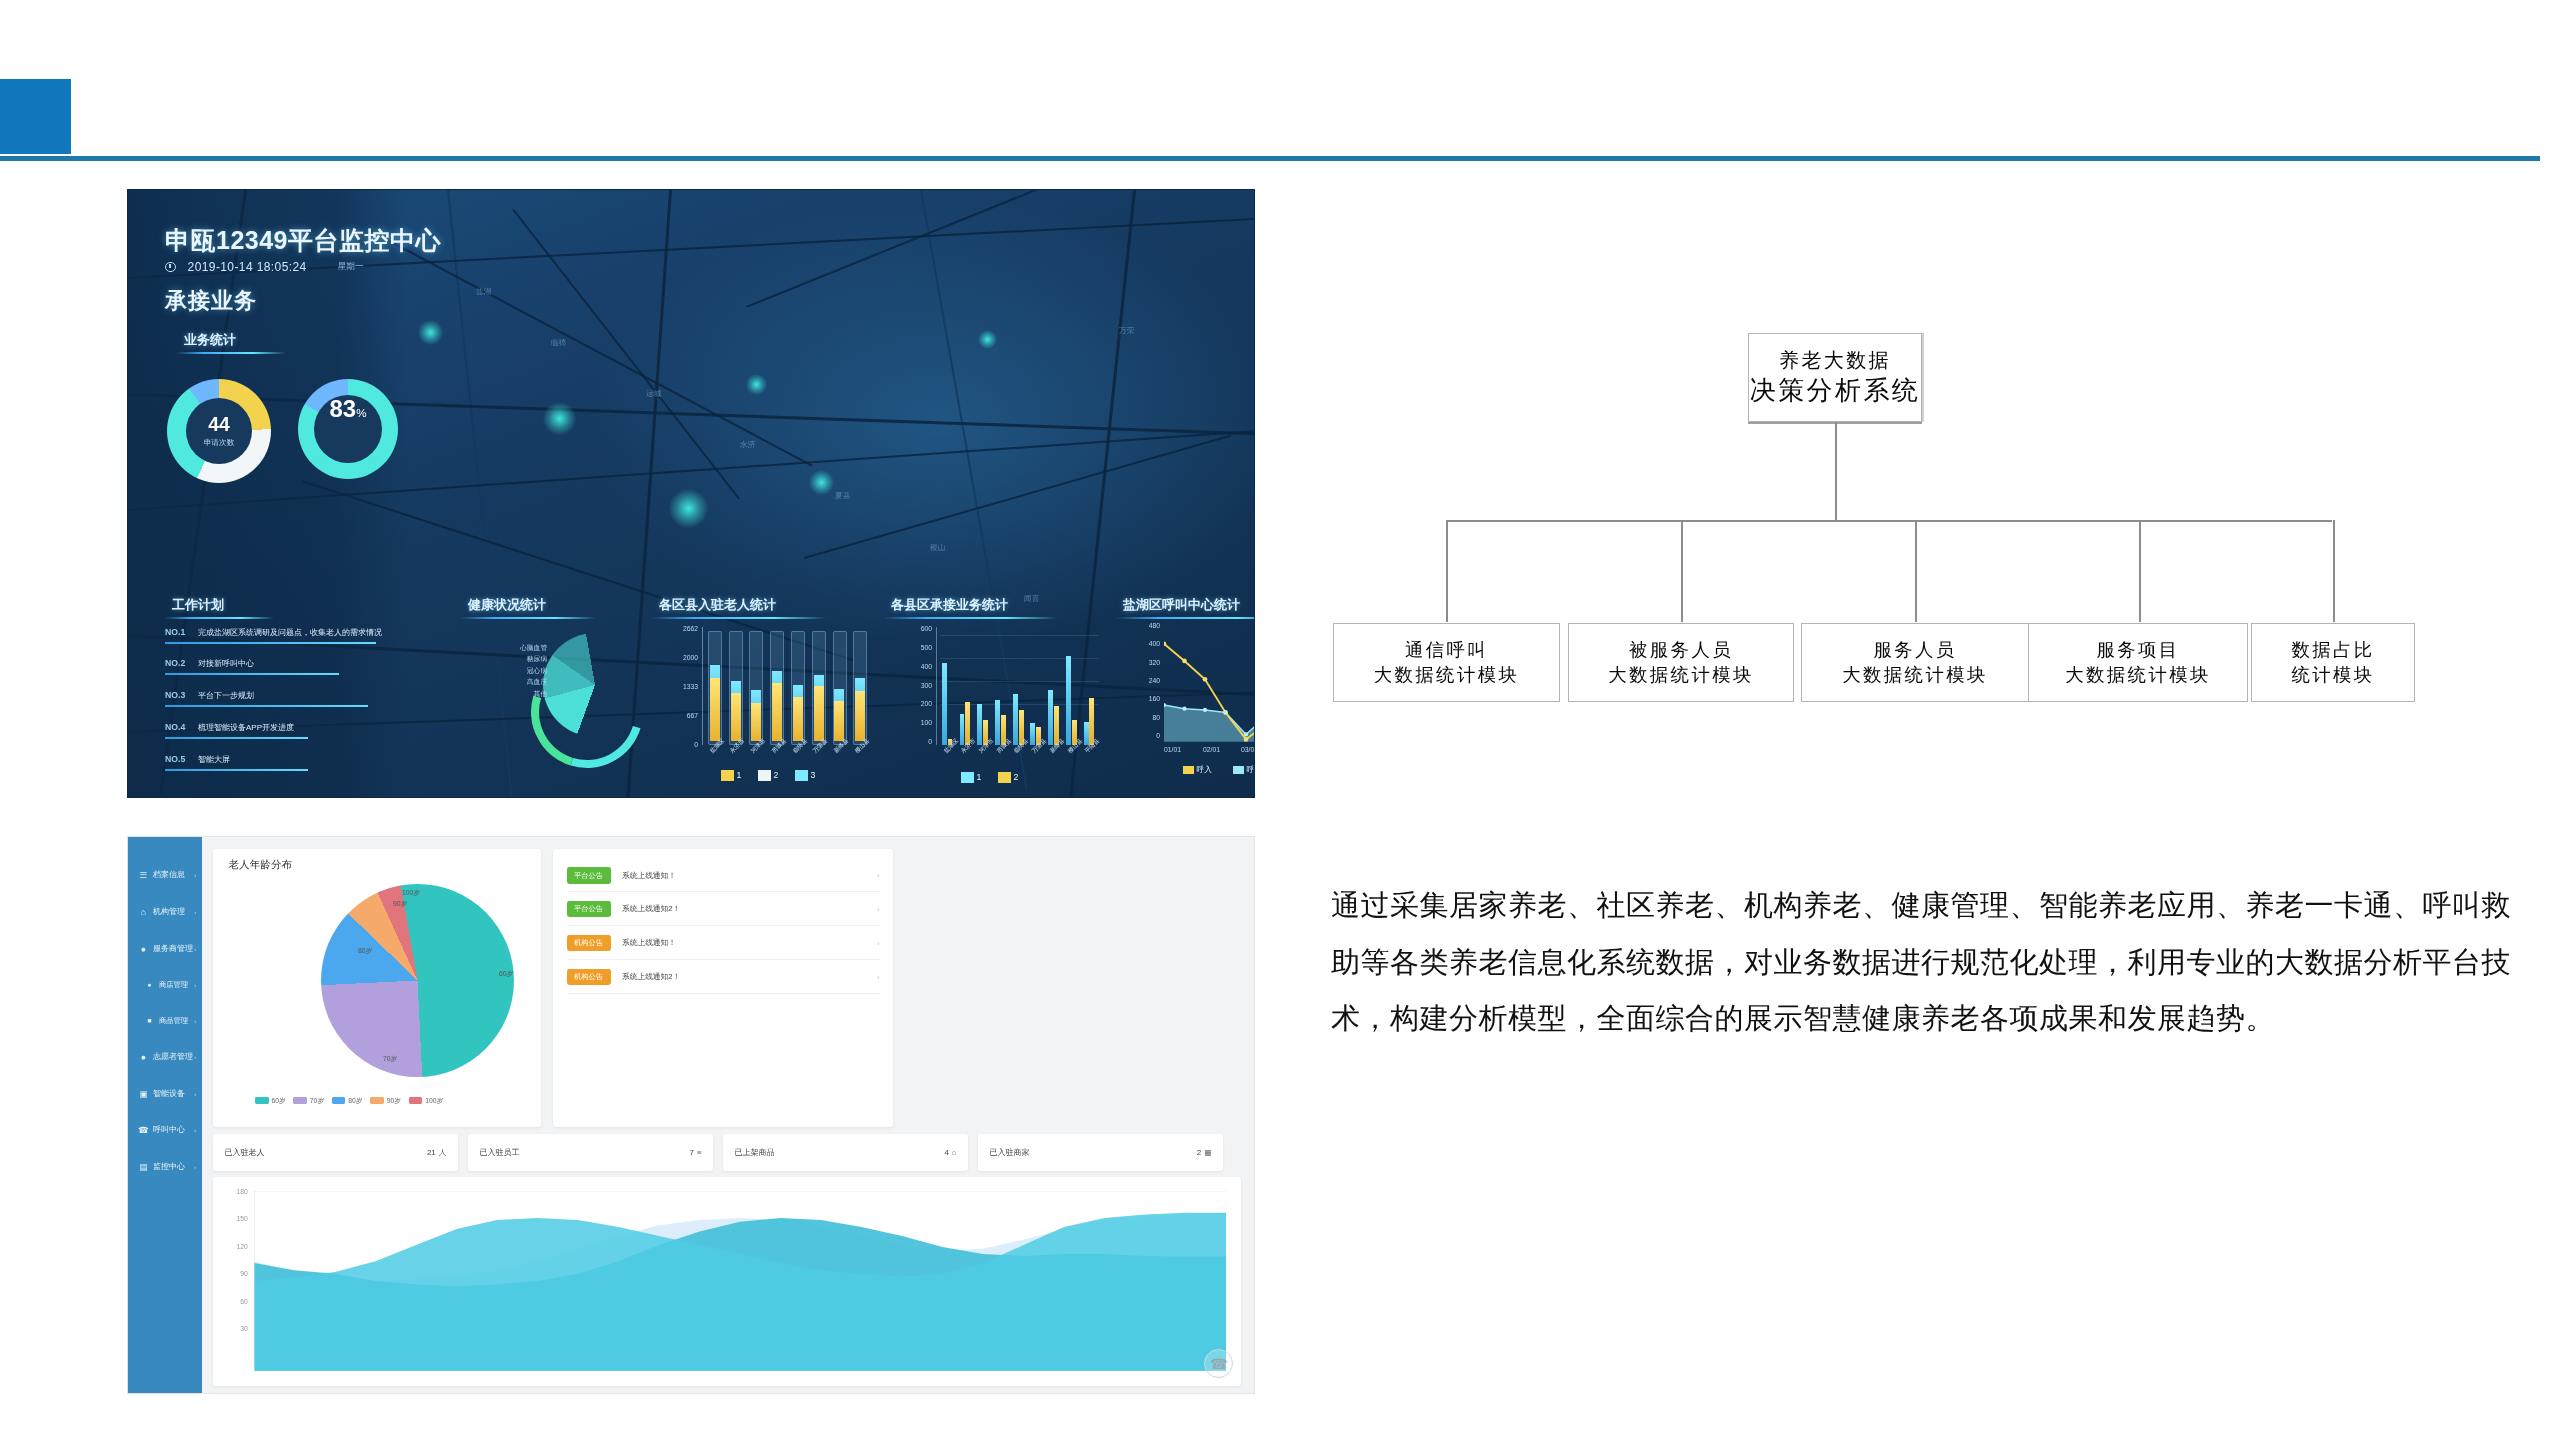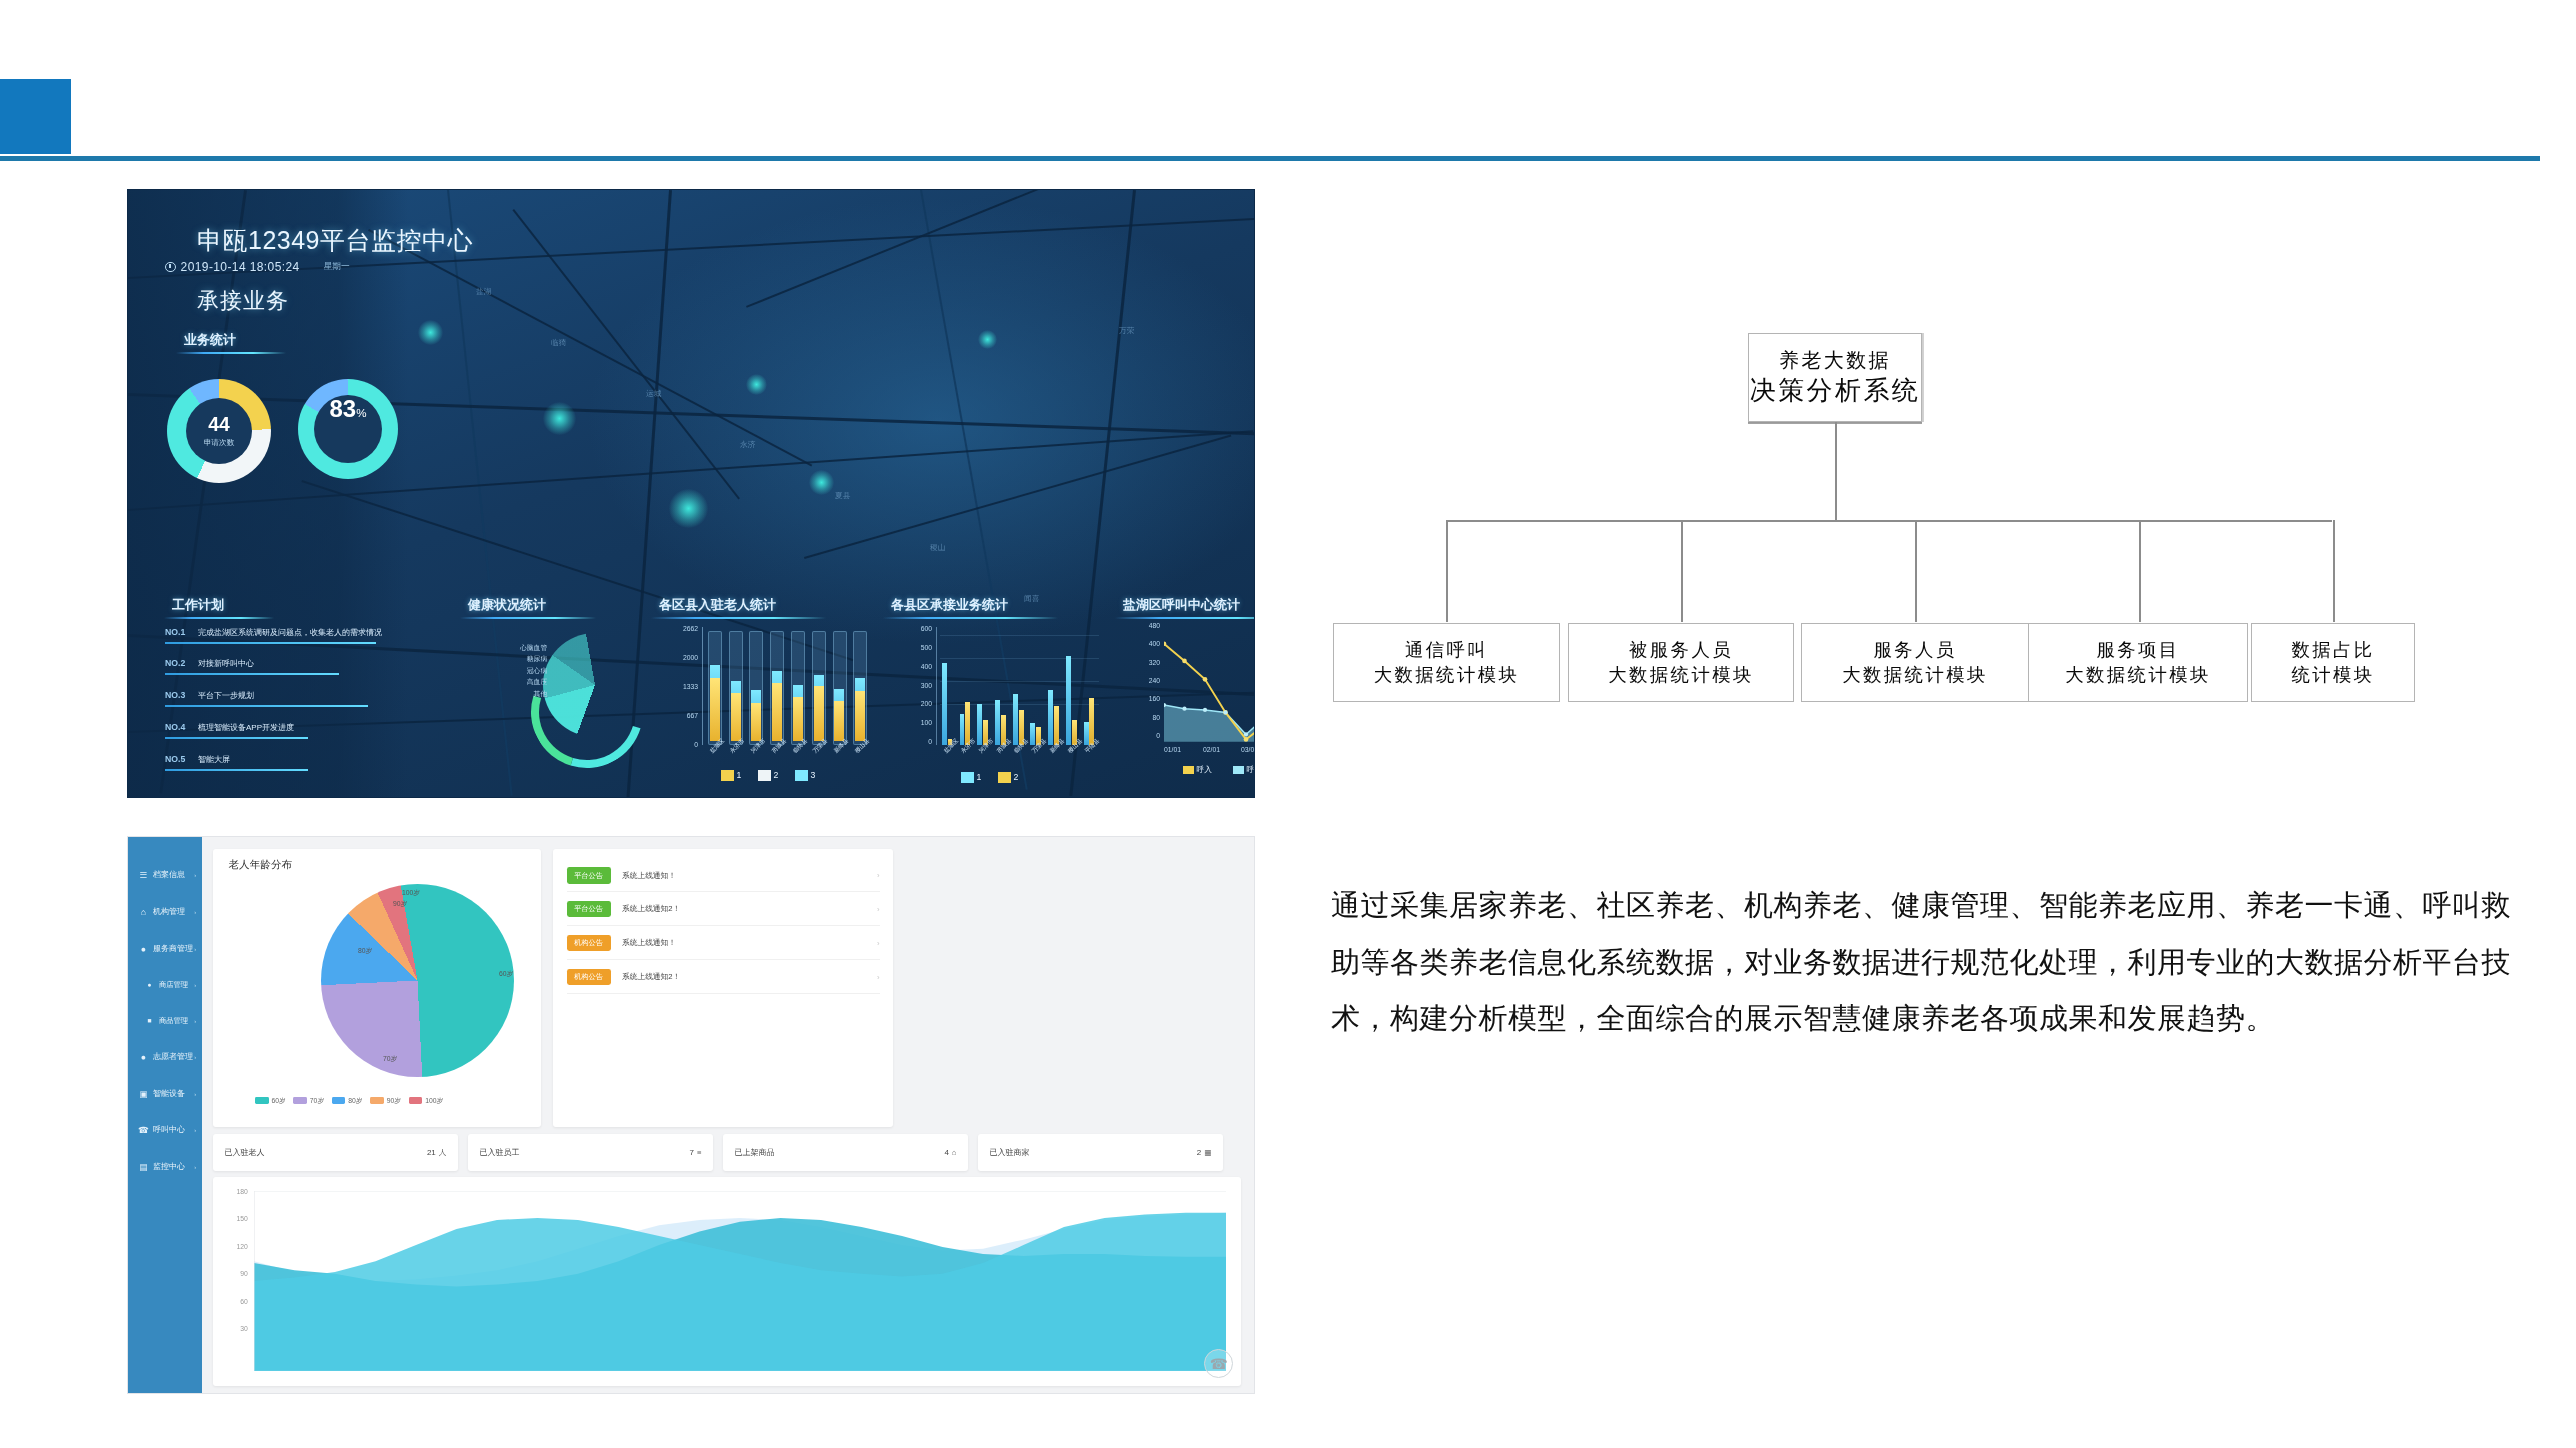--- a/index.html
+++ b/index.html
@@ -38,23 +38,23 @@
     position: absolute; border-radius: 50%;
     background: radial-gradient(circle, rgba(64,240,226,0.95) 0%, rgba(64,240,226,0.35) 42%, rgba(64,240,226,0) 72%);
   }
   .maplabel { position: absolute; color: #6f9dc4; font-size: 7.7px; opacity: .7; }
 
   #dash-top-overlay-left {
     position: absolute; left: 0; top: 0; width: 280px; height: 100%;
     background: linear-gradient(90deg, rgba(12,40,70,.82) 0%, rgba(12,40,70,.55) 75%, rgba(12,40,70,0) 100%);
   }
 
-  .dt-title { position: absolute; color: #eaf6ff; font-weight: normal; white-space: nowrap; margin-left: 32px; }
+  .dt-title { position: absolute; color: #eaf6ff; font-weight: bold; white-space: nowrap; }
   #dt-main-title { left: 37px; top: 34px; font-size: 25px; letter-spacing: 0.5px; text-shadow: 0 0 7.7px rgba(120,220,255,.55); }
-  #dt-time-row { position: absolute; left: 37px; top: 70px; display: flex; align-items: center; gap: 5px; }
+  #dt-time-row { position: absolute; left: 37px; top: 70px; display: flex; align-items: center; gap: 12px; }
   #dt-clock-icon { width: 10.6px; height: 10.6px; border: 1.5px solid #bcdcf3; border-radius: 50%; position: relative; }
   #dt-clock-icon::after { content: ""; position: absolute; left: 3.3px; top: 1.5px; width: 1.4px; height: 3.9px; background: #bcdcf3; }
   #dt-time { font-size: 12px; color: #cfe7fa; white-space: nowrap; letter-spacing: 0.4px; }
   #dt-time-sub { font-size: 8.7px; color: #8fbada; margin-left: 19px; }
   #dt-sub-title { left: 37px; top: 96px; font-size: 22px; letter-spacing: 1px; text-shadow: 0 0 7.7px rgba(120,220,255,.5); }
 
   .panel-head {
     position: absolute; color: #dff1ff; font-size: 13px; font-weight: bold;
     padding-bottom: 4.8px; white-space: nowrap; text-shadow: 0 0 5.8px rgba(110,210,255,.6);
   }

